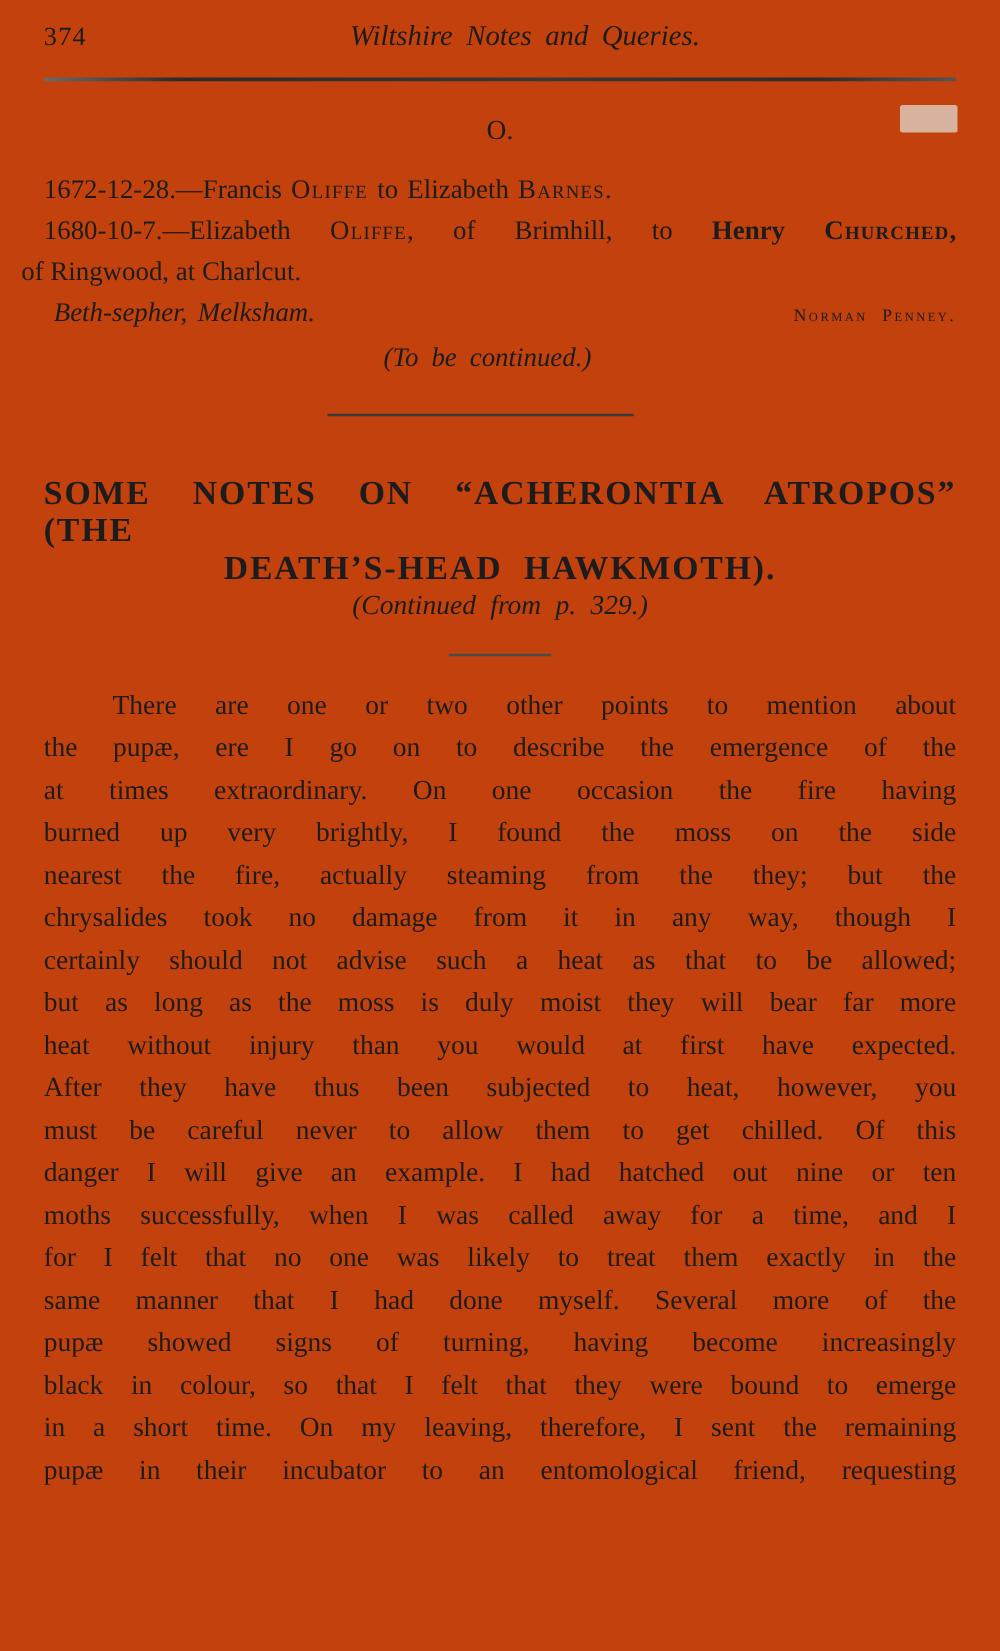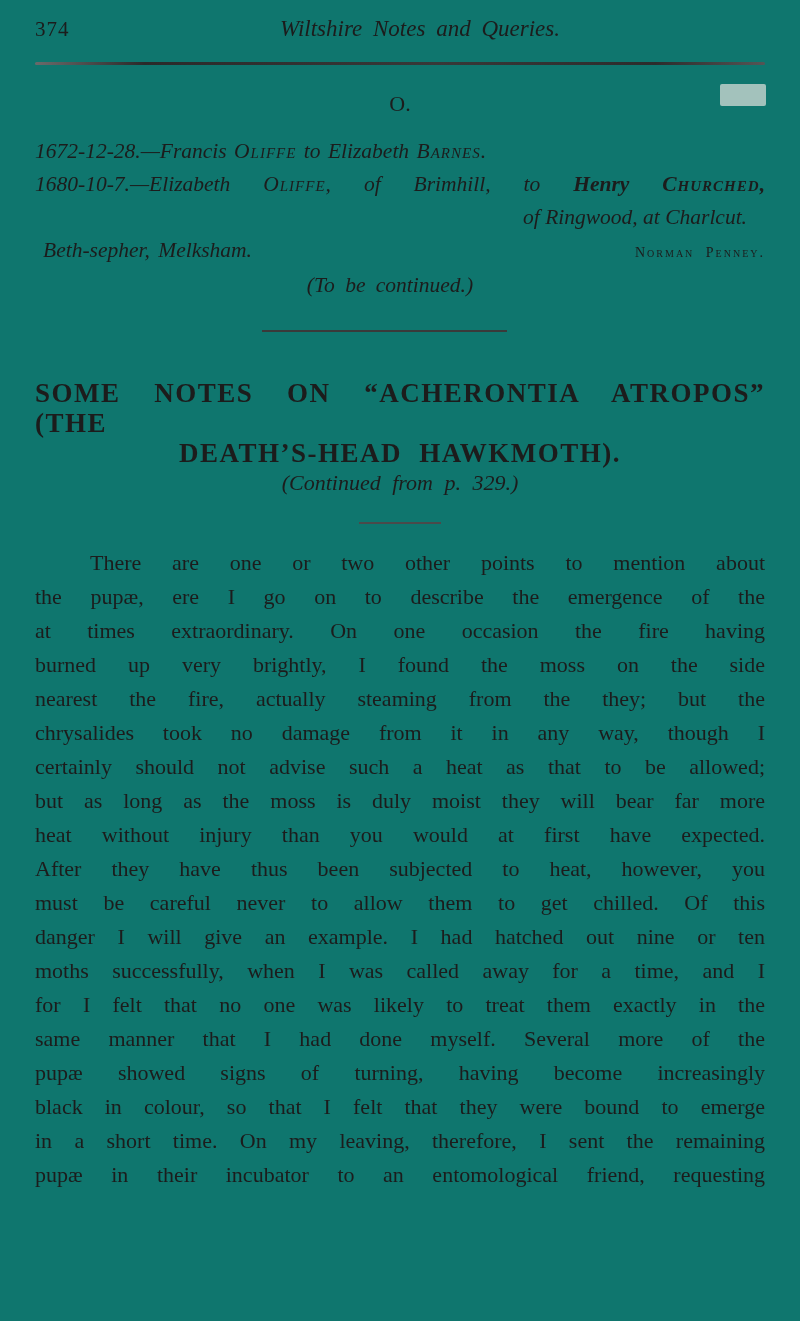--- a/index.html
+++ b/index.html
@@ -6,21 +6,21 @@
   body {
     background: #e9e8e4;
     font-family: "Liberation Serif", "DejaVu Serif", serif;
     color: #1c1c1c;
   }
   .page {
     position: relative;
     width: 800px;
     height: 1321px;
     margin: 0 auto;
-    background: #0f766e;
+    background: #c2410c;
     box-sizing: border-box;
     padding: 16px 35px 0 35px;
     overflow: hidden;
   }
   
   .header-row {
     display: flex;
     align-items: baseline;
     height: 34px;
   }
@@ -43,31 +43,31 @@
     background: linear-gradient(90deg, #6a6a6a, #2a2a2a 15%, #383838 55%, #2c2c2c 85%, #555);
     border-radius: 2px;
   }
   
   .o-heading {
     margin-top: 26px;
     text-align: center;
     font-size: 22px;
     line-height: 26px;
   }
-  .entries { margin-top: 18px; font-style: italic; }
+  .entries { margin-top: 18px; }
   .entry {
     font-size: 21.5px;
     line-height: 33px;
     word-spacing: 2px;
   }
   .entry.fill { text-align: justify; text-align-last: justify; }
   .entry-cont {
     font-size: 21.5px;
     line-height: 33px;
-    text-align: right;
+    text-align: left;
     transform: translateX(-18px);
   }
   .sc { font-variant: small-caps; letter-spacing: 1px; }
   .b  { font-weight: bold; }
   .sig-row {
     display: flex;
     justify-content: space-between;
     align-items: baseline;
     line-height: 33px;
   }

